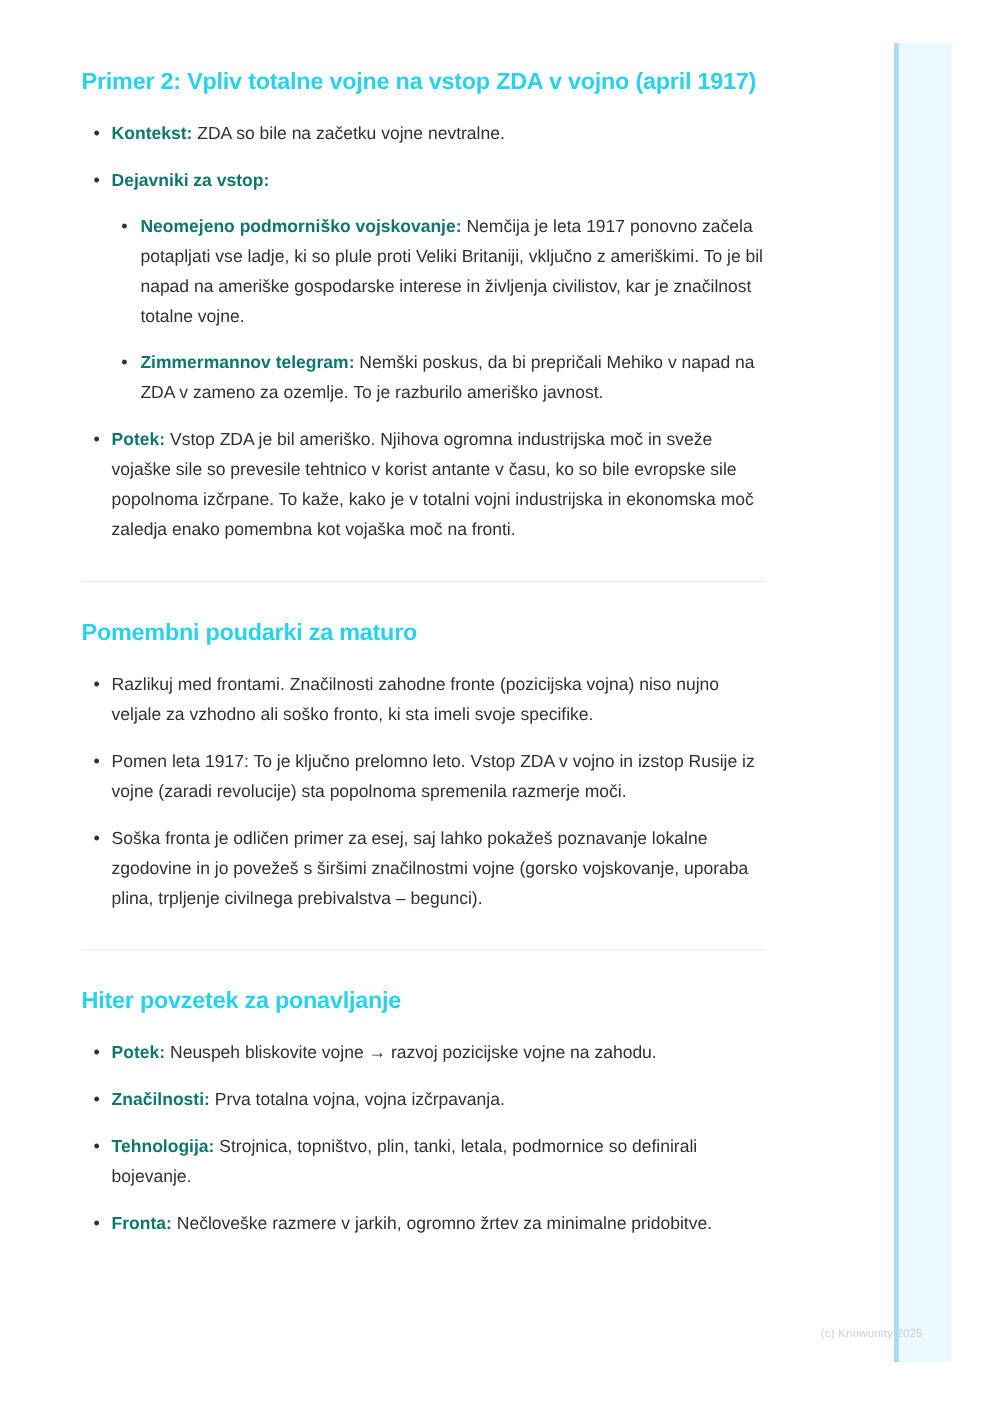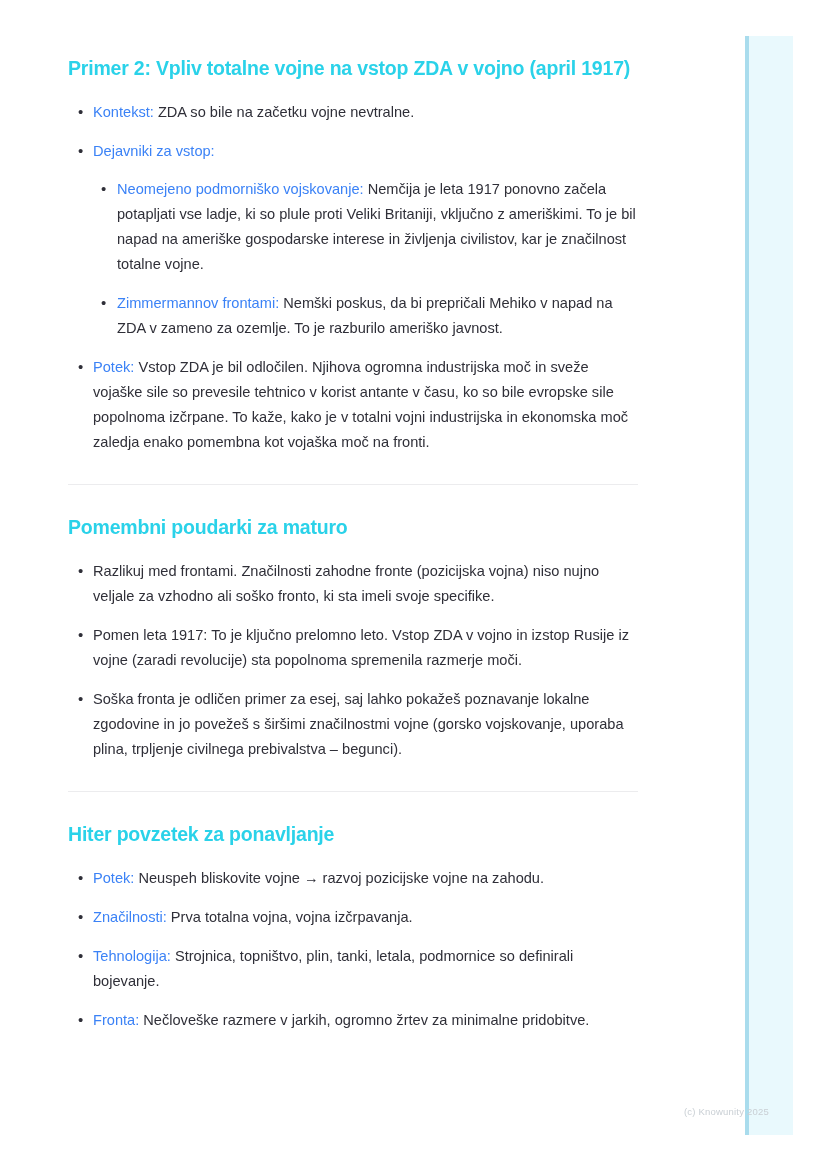--- a/index.html
+++ b/index.html
@@ -107,22 +107,22 @@
     content: "\2022";
     position: absolute;
     left: 8px;
     top: -1px;
     font-size: 15px;
     line-height: 1.72;
     color: #2f2f38;
   }
 
   .lead {
-    font-weight: 400;
-    color: #3b82f6;
+    font-weight: 700;
+    color: #0f766e;
   }
   .chain {
     font-weight: 700;
     color: #1f1f27;
   }
 
   
   li.has-sub { margin-bottom: 12px; }
   li.para { margin-bottom: 0; }
 
@@ -156,27 +156,27 @@
       </li>
 
       <li class="has-sub">
         <span class="lead">Dejavniki za vstop:</span><span></span>
 
         <ul class="sub-bullets">
           <li>
             <span class="lead">Neomejeno podmorniško vojskovanje:</span><span> Nemčija je leta 1917 ponovno začela potapljati vse ladje, ki so plule proti Veliki Britaniji, vključno z ameriškimi. To je bil napad na ameriške gospodarske interese in življenja civilistov, kar je značilnost totalne vojne.</span>
           </li>
           <li>
-            <span class="lead">Zimmermannov frontami:</span><span> Nemški poskus, da bi prepričali Mehiko v napad na ZDA v zameno za ozemlje. To je razburilo ameriško javnost.</span>
+            <span class="lead">Zimmermannov telegram:</span><span> Nemški poskus, da bi prepričali Mehiko v napad na ZDA v zameno za ozemlje. To je razburilo ameriško javnost.</span>
           </li>
         </ul>
       </li>
 
       <li class="para">
-        <span class="lead">Potek:</span><span> Vstop ZDA je bil odločilen. Njihova ogromna industrijska moč in sveže vojaške sile so prevesile tehtnico v korist antante v času, ko so bile evropske sile popolnoma izčrpane. To kaže, kako je v totalni vojni industrijska in ekonomska moč zaledja enako pomembna kot vojaška moč na fronti.</span>
+        <span class="lead">Potek:</span><span> Vstop ZDA je bil ameriško. Njihova ogromna industrijska moč in sveže vojaške sile so prevesile tehtnico v korist antante v času, ko so bile evropske sile popolnoma izčrpane. To kaže, kako je v totalni vojni industrijska in ekonomska moč zaledja enako pomembna kot vojaška moč na fronti.</span>
       </li>
 
     </ul>
   </section>
 
   <hr class="divider">
 
   <section class="section">
     <h2 class="section-heading">Pomembni poudarki za maturo</h2>
 

